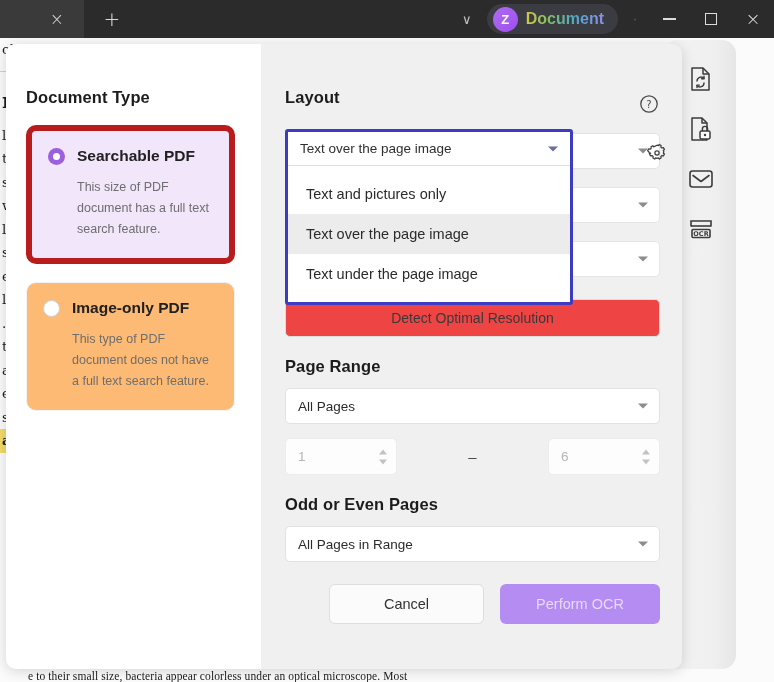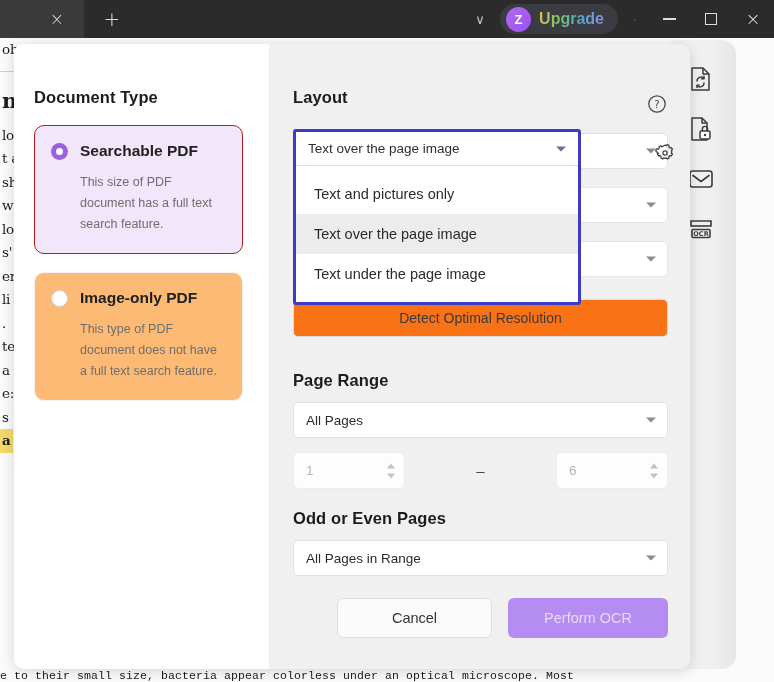--- a/index.html
+++ b/index.html
@@ -37,26 +37,27 @@
   }
   .doc-sliver .l.big { font-size: 21px; font-weight: bold; line-height: 46px; }
   .doc-sliver .l.hl  { background: #f4da6a; display: inline-block; padding: 0 2px; font-weight: bold;}
   .doc-sliver .rule {
     display: block; width: 30px; height: 1px; background: #cfcfcf; margin: 9px 0 6px 0;
   }
   .doc-bottomline {
     position: absolute;
     left: 0; bottom: 0px;
     width: 774px;
-    font-family: Liberation Mono, monospace;
+    font-family: Liberation Serif, serif;
     font-size: 11.5px;
     color: #1a1a1a;
     white-space: nowrap;
     letter-spacing: 0.1px;
     overflow: hidden;
+    padding-left: 28px;
   }
 
   
   .titlebar {
     position: absolute; left: 0; top: 0;
     width: 774px; height: 38px;
     background: #2b2b2b;
     display: flex; align-items: center;
   }
   .tab-strip { display: flex; align-items: stretch; height: 38px; }
@@ -128,21 +129,21 @@
   }
   .rail-btn {
     width: 48px; height: 50px;
     display: flex; align-items: center; justify-content: center;
   }
   .rail-btn svg { display: block; }
 
   
   .dialog {
     position: absolute;
-    left: 14px; top: 44px;
+    left: 6px; top: 44px;
     width: 676px; height: 625px;
     background: #f0f0f0;
     border-radius: 10px;
     box-shadow: 0 2px 14px rgba(0,0,0,0.16);
     overflow: hidden;
     display: flex;
   }
   .dlg-left {
     width: 295px; height: 625px;
     background: #ffffff;
@@ -159,21 +160,21 @@
     font-size: 16.5px; font-weight: bold; color: #1c1c1c;
     margin-bottom: 18px; letter-spacing: 0.1px;
   }
 
   
   .radio-card {
     border-radius: 10px; padding: 16px 16px 18px 16px;
     margin-bottom: 18px;
     position: relative;
   }
-  .radio-card.selected { background: #f2e6fb; border: 1px solid #b91c1c; }
+  .radio-card.selected { background: #f2e6fb; border: 6px solid #b91c1c; }
   .radio-card.plain { background: #fdba74; border: 1px solid #f2f2f2; }
   .rc-head { display: flex; align-items: center; gap: 12px; }
   .radio {
     width: 17px; height: 17px; border-radius: 50%;
     flex: 0 0 auto;
   }
   .radio.on  { background: #9b5fe0; border: 0; position: relative; }
   .radio.on::after {
     content: ""; position: absolute; left: 5px; top: 5px;
     width: 7px; height: 7px; border-radius: 50%; background: #ffffff;
@@ -204,21 +205,21 @@
     position: relative;
   }
   .field .caret {
     position: absolute; right: 11px; top: 50%; transform: translateY(-50%);
     width: 0; height: 0;
     border-left: 5px solid transparent;
     border-right: 5px solid transparent;
     border-top: 5px solid #8c8c8c;
   }
   .btn-wide {
-    background: #f97316; border: 1px solid #dcdcdc; border-radius: 5px;
+    background: #ef4444; border: 1px solid #dcdcdc; border-radius: 5px;
     height: 38px; display: flex; align-items: center; justify-content: center;
     font-size: 14px; color: #3a3a3a;
   }
 
   .ghost-row { position: relative; }
   .ghost-field {
     background: #ffffff; border: 1px solid #e6e6e6; border-radius: 5px;
     height: 36px; position: relative;
   }
   .ghost-field .caret {
@@ -430,21 +431,21 @@
           <div class="dd-list">
             <div class="dd-item">Text and pictures only</div>
             <div class="dd-item hover">Text over the page image</div>
             <div class="dd-item">Text under the page image</div>
           </div>
         </div>
       </div>
 
       <div class="btn-wide mt22">Detect Optimal Resolution</div>
 
-      <div class="sec-title" style="margin-top:34px; margin-bottom:12px;">Page Range</div>
+      <div class="sec-title" style="margin-top:20px; margin-bottom:12px;">Page Range</div>
 
       <div class="field">
         <span>All Pages</span>
         <span class="caret"></span>
       </div>
 
       <div class="spin-row">
         <div class="spin">
           <span>1</span>
           <span class="spin-arrows">
@@ -482,21 +483,21 @@
       <div class="tab">
         <span class="tab-title">s</span>
         <span class="tab-close">×</span>
       </div>
       <div class="newtab">+</div>
     </div>
     <div class="tb-spacer"></div>
     <div class="tb-chevron">∨</div>
     <div class="upgrade">
       <span class="upg-badge">Z</span>
-      <span class="upg-text">Upgrade</span>
+      <span class="upg-text">Document</span>
     </div>
     <div class="tb-dots">·</div>
     <div class="win-btn">
         <span class="min"></span>
       </div>
     <div class="win-btn">
         <span class="max"></span>
       </div>
     <div class="win-btn">
         <span class="cls">×</span>

